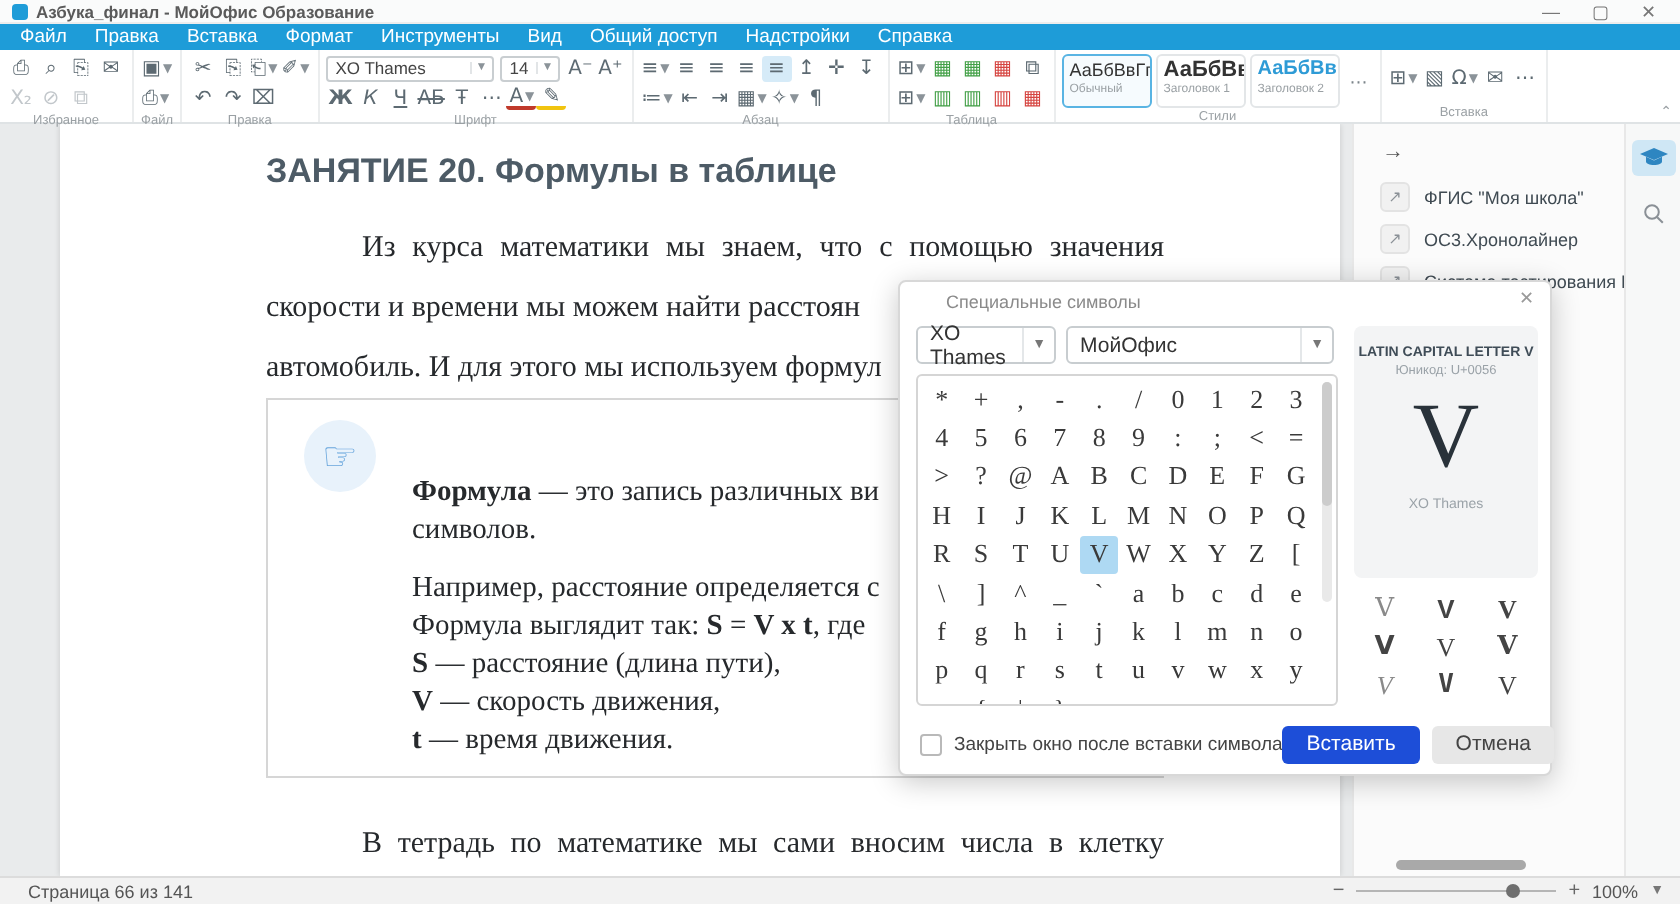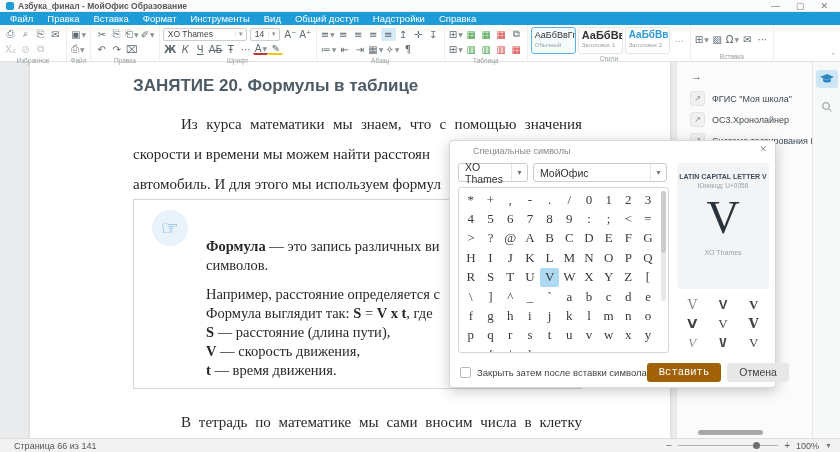--- a/index.html
+++ b/index.html
@@ -104,21 +104,21 @@
 .vcell:nth-child(4){font-family:"DejaVu Sans",sans-serif;font-weight:bold;}
 .vcell:nth-child(5){font-family:"Liberation Serif",serif;}
 .vcell:nth-child(6){font-family:"DejaVu Serif",serif;font-weight:bold;}
 .vcell:nth-child(7){font-family:"Liberation Serif",serif;font-style:italic;color:#8a8a8a;}
 .vcell:nth-child(8){font-family:"DejaVu Sans Mono",monospace;font-weight:bold;}
 .vcell:nth-child(9){font-family:"Liberation Serif",serif;}
 .dlg-footer{position:absolute;left:0;bottom:0;width:100%;height:30px;display:flex;align-items:center;padding:0 8px 0 10px;}
 .chk{width:11px;height:11px;border:1px solid #b9b9b9;border-radius:2px;background:#fff;flex:none;}
 .chk-label{font-size:9.5px;color:#444;margin-left:6px;white-space:nowrap;}
 .btn{height:19px;border-radius:3px;font-size:10.5px;display:flex;align-items:center;justify-content:center;padding:0 12px;cursor:default;}
-.btn.primary{background:#a16207;color:#fff;margin-left:auto;font-family:Liberation Mono, monospace;}
+.btn.primary{background:#1d4ed8;color:#fff;margin-left:auto;}
 .btn.secondary{background:#e7e7e7;color:#444;margin-left:6px;}
 
 
 .statusbar{position:absolute;left:0;top:438px;width:840px;height:14px;background:#f2f2f2;border-top:1px solid #dcdcdc;display:flex;align-items:center;font-size:9px;color:#555;z-index:6;}
 .page-info{margin-left:14px;white-space:nowrap;}
 .zoom-controls{margin-left:auto;display:flex;align-items:center;gap:6px;margin-right:8px;}
 .zoom-minus,.zoom-plus{font-size:10px;color:#666;}
 .zoom-slider{position:relative;width:100px;height:1px;background:#b5b5b5;}
 .zoom-thumb{position:absolute;left:75%;top:-3px;width:7px;height:7px;border-radius:50%;background:#6f6f6f;}
 .zoom-caret{font-size:7px;color:#777;}
@@ -605,21 +605,21 @@
         <div class="vcell">V</div>
         <div class="vcell">V</div>
         <div class="vcell">V</div>
         <div class="vcell">V</div>
         <div class="vcell">V</div>
         <div class="vcell">V</div>
       </div>
 
     <div class="dlg-footer">
       <div class="chk"></div>
-      <div class="chk-label">Закрыть затем после вставки символа</div>
+      <div class="chk-label">Закрыть окно после вставки символа</div>
       <div class="btn primary">Вставить</div>
       <div class="btn secondary">Отмена</div>
     </div>
   </div>
 
   <div class="statusbar">
     <div class="page-info">Страница 66 из 141</div>
     <div class="zoom-controls">
       <span class="zoom-minus">−</span>
       <span class="zoom-slider">

